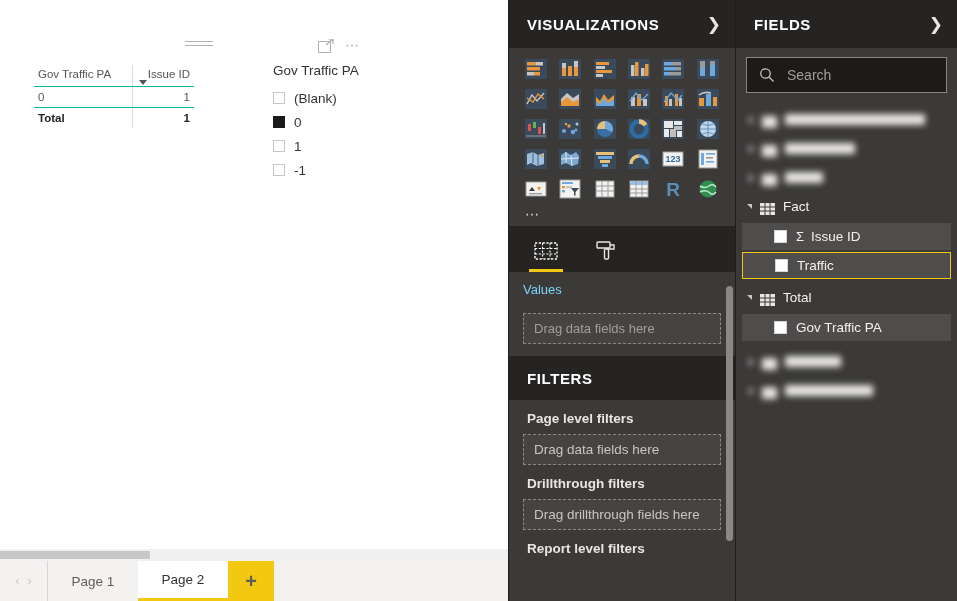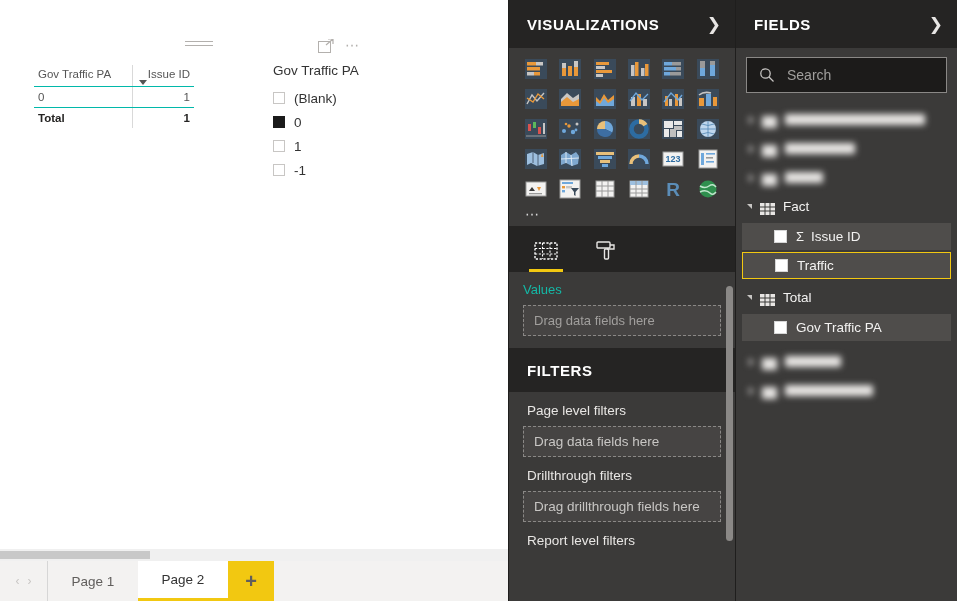--- a/index.html
+++ b/index.html
@@ -168,35 +168,35 @@
     width: 30px; height: 38px; display: flex; align-items: center; justify-content: center;
     position: relative; padding-bottom: 4px;
   }
   .viz-tab.active::after {
     content: ''; position: absolute; left: -2px; bottom: 0;
     width: 34px; height: 3px; background: #f2c811;
   }
 
   
   .well-section { background: #3b3a39; padding: 10px 14px 12px 14px; }
-  .well-label { font-size: 13px; color: #14b8a6; margin-bottom: 8px; }
+  .well-label { font-size: 13px; color: #7dd3fc; margin-bottom: 16px; }
   .drop-zone {
     border: 1px dashed #8a8886; color: #a19f9d; font-size: 13px;
     padding: 7px 10px; background: #464443;
   }
 
   .filters-header {
     background: #252423; padding: 14px 18px 12px 18px;
   }
   .filters-title {
     font-size: 15px; color: #ffffff; letter-spacing: 0.6px; font-weight: bold;
   }
   .filters-body { padding: 0 14px; }
   .filter-label {
-    font-size: 13.5px; color: #e8e6e4; padding: 11px 4px 8px 4px;
+    font-size: 13.5px; color: #e8e6e4; padding: 11px 4px 8px 4px; font-weight: bold;
   }
   .filter-drop {
     border: 1px dashed #8a8886; color: #c8c6c4; font-size: 13.5px;
     padding: 7px 10px; background: #464443;
   }
 
   .viz-scrollbar {
     position: absolute; right: 2px; top: 286px; width: 7px; height: 282px;
     background: transparent;
   }

